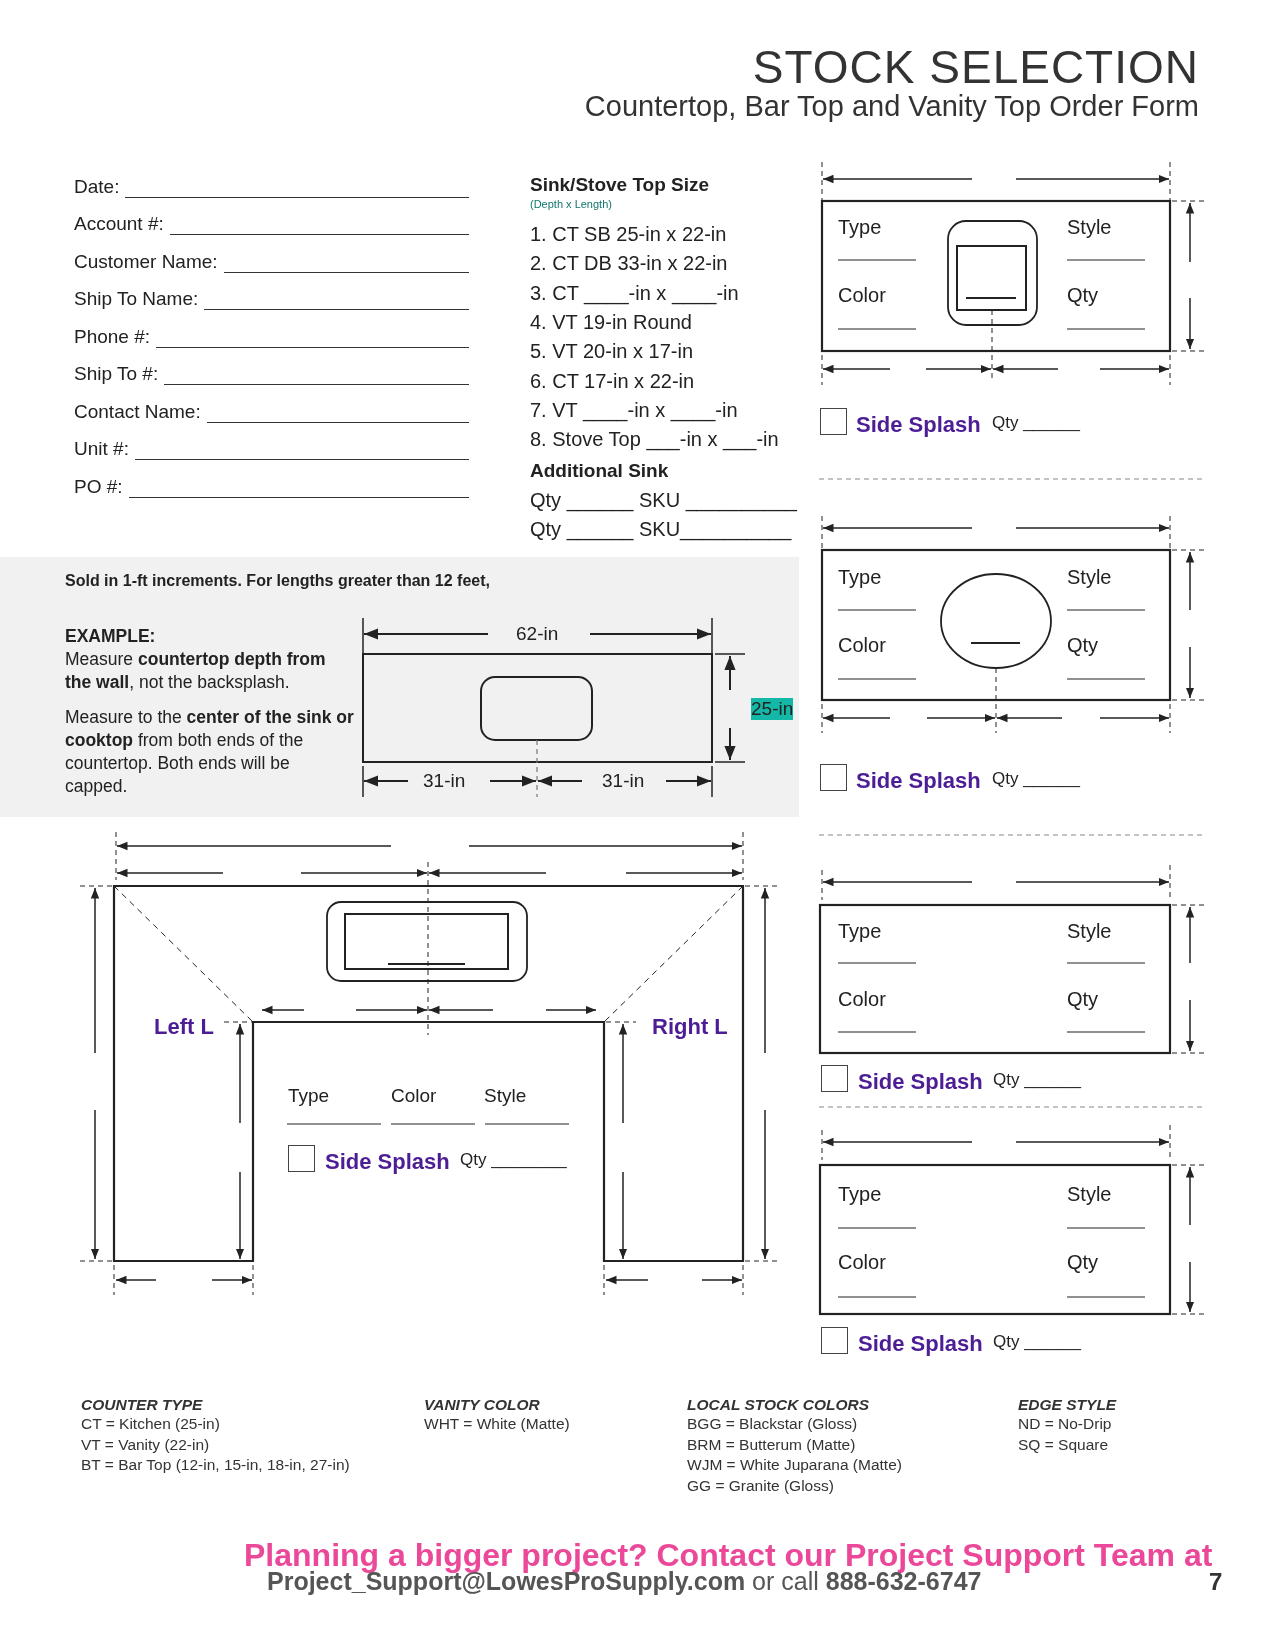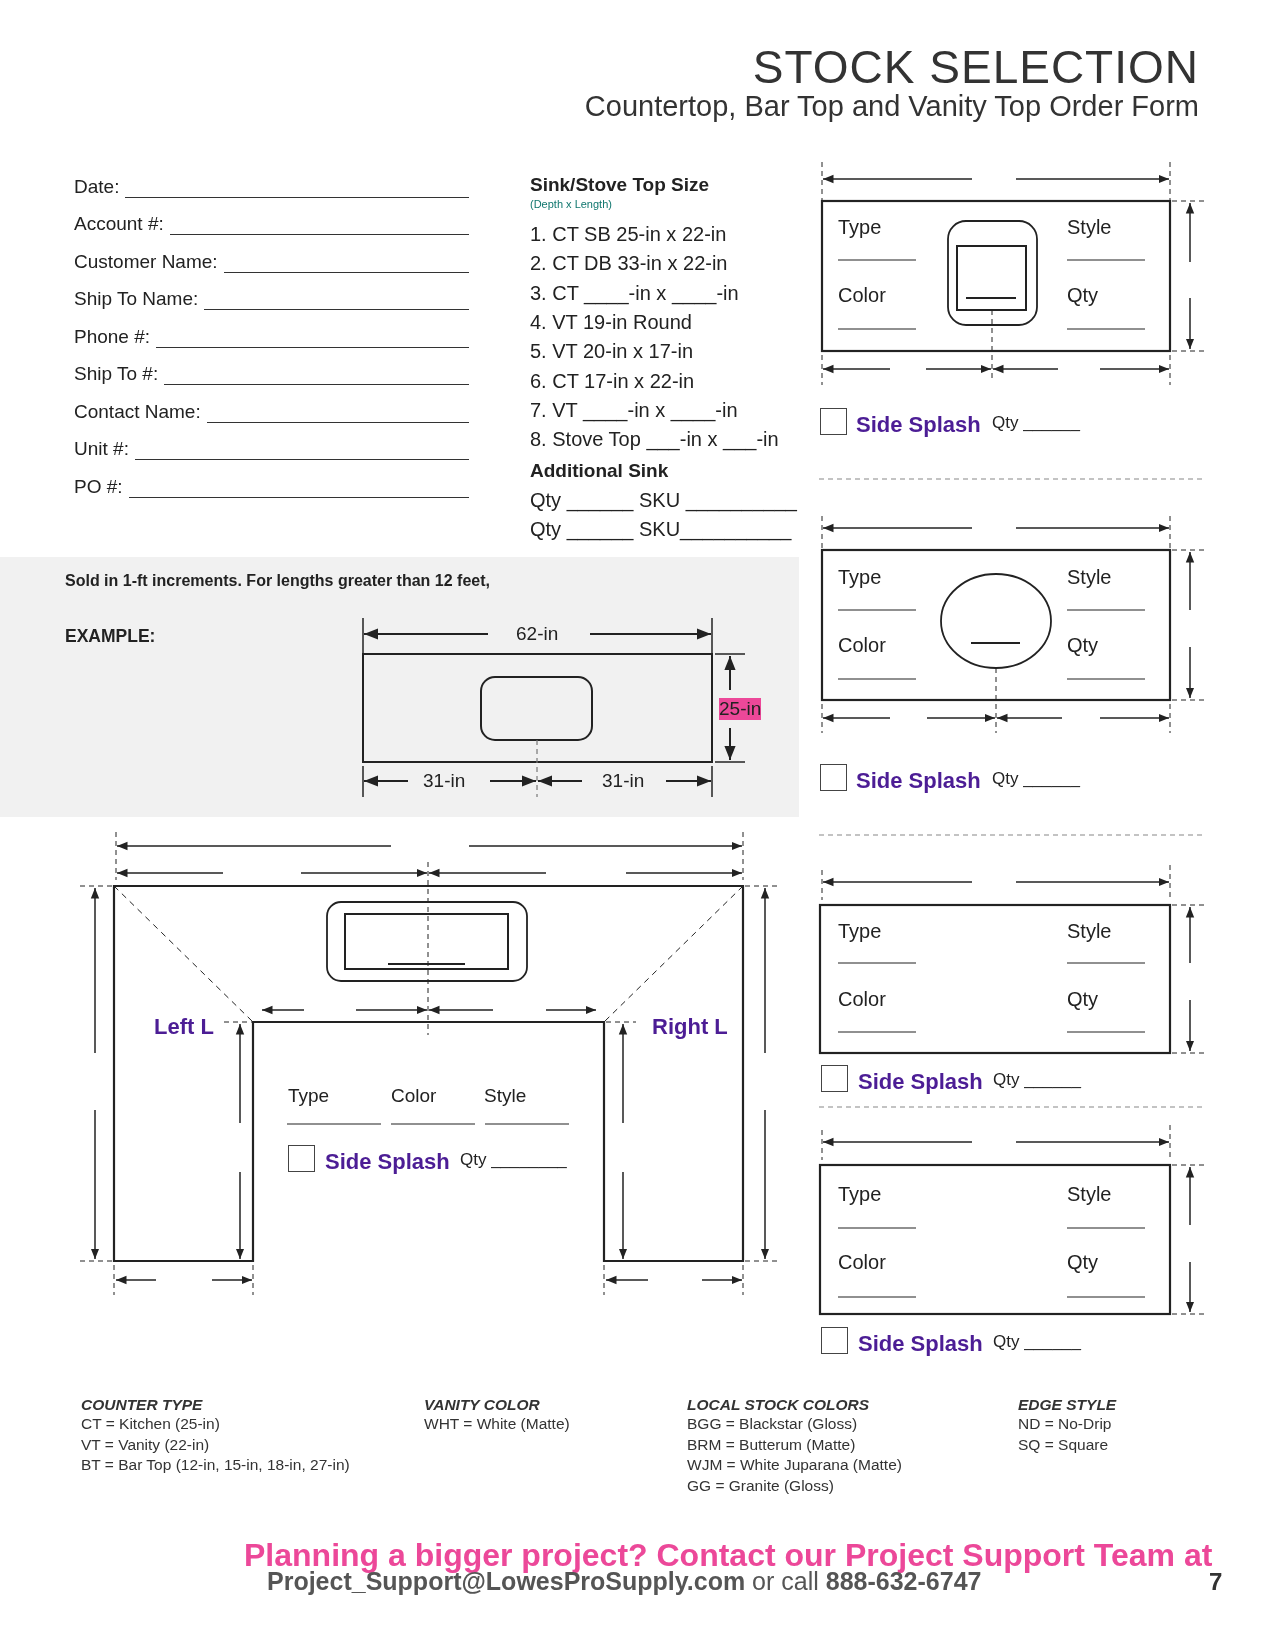--- a/index.html
+++ b/index.html
@@ -88,20 +88,22 @@
   <div class="abs sink-item" style="left:530px;top:489px">Qty ______ SKU __________</div>
   <div class="abs sink-item" style="left:530px;top:518px">Qty ______ SKU__________</div>
 </div>
 
 <div class="abs gray"></div>
 <div class="abs note" style="left:65px;top:571px">
   <div>Sold in 1-ft increments. For lengths greater than 12 feet,</div>
 </div>
 <div class="abs ex-text" style="left:65px;top:625px">
   <div style="font-weight:bold">EXAMPLE:</div>
+  <div><span>Measure </span><b>countertop depth from the wall</b><span>, not the backsplash.</span></div>
+  <div style="margin-top:12px"><span>Measure to the </span><b>center of the sink or cooktop</b><span> from both ends of the countertop. Both ends will be capped.</span></div>
 </div>
 
 <svg width="1275" height="1650" viewBox="0 0 1275 1650">
   <defs>
     <marker id="ah" viewBox="0 0 10 10" refX="10" refY="5" markerWidth="7" markerHeight="7" orient="auto-start-reverse">
       <path d="M0,1 L10,5 L0,9 z" fill="#222"></path>
     </marker>
   </defs>
   <g stroke="#222" fill="none">
 
@@ -254,21 +256,21 @@
       <line x1="606" y1="1280" x2="648" y2="1280" stroke-width="1.5" marker-start="url(#ah)"></line>
       <line x1="702" y1="1280" x2="742" y2="1280" stroke-width="1.5" marker-end="url(#ah)"></line>
       <line x1="287" y1="1124" x2="381" y2="1124" stroke-width="1.2"></line>
       <line x1="391" y1="1124" x2="475" y2="1124" stroke-width="1.2"></line>
       <line x1="485" y1="1124" x2="569" y2="1124" stroke-width="1.2"></line>
     </g>
   </g>
 </svg>
 
 <div class="abs" style="left:512px;top:623px;font-size:19px;background:#f1f1f1;padding:0 4px">62-in</div>
-<div class="abs" style="left:719px;top:698px;font-size:19px;background:#ec4899">25-in</div>
+<div class="abs" style="left:751px;top:698px;font-size:19px;background:#14b8a6">25-in</div>
 <div class="abs" style="left:423px;top:770px;font-size:19px">31-in</div>
 <div class="abs" style="left:602px;top:770px;font-size:19px">31-in</div>
 
 <div>
   <div class="abs box-label" style="left:838px;top:216px">Type</div>
   <div class="abs box-label" style="left:1067px;top:216px">Style</div>
   <div class="abs box-label" style="left:838px;top:284px">Color</div>
   <div class="abs box-label" style="left:1067px;top:284px">Qty</div>
   <div class="abs checkbox" style="left:820px;top:408px"></div>
   <div class="abs ss" style="left:856px;top:412px">Side Splash</div>

